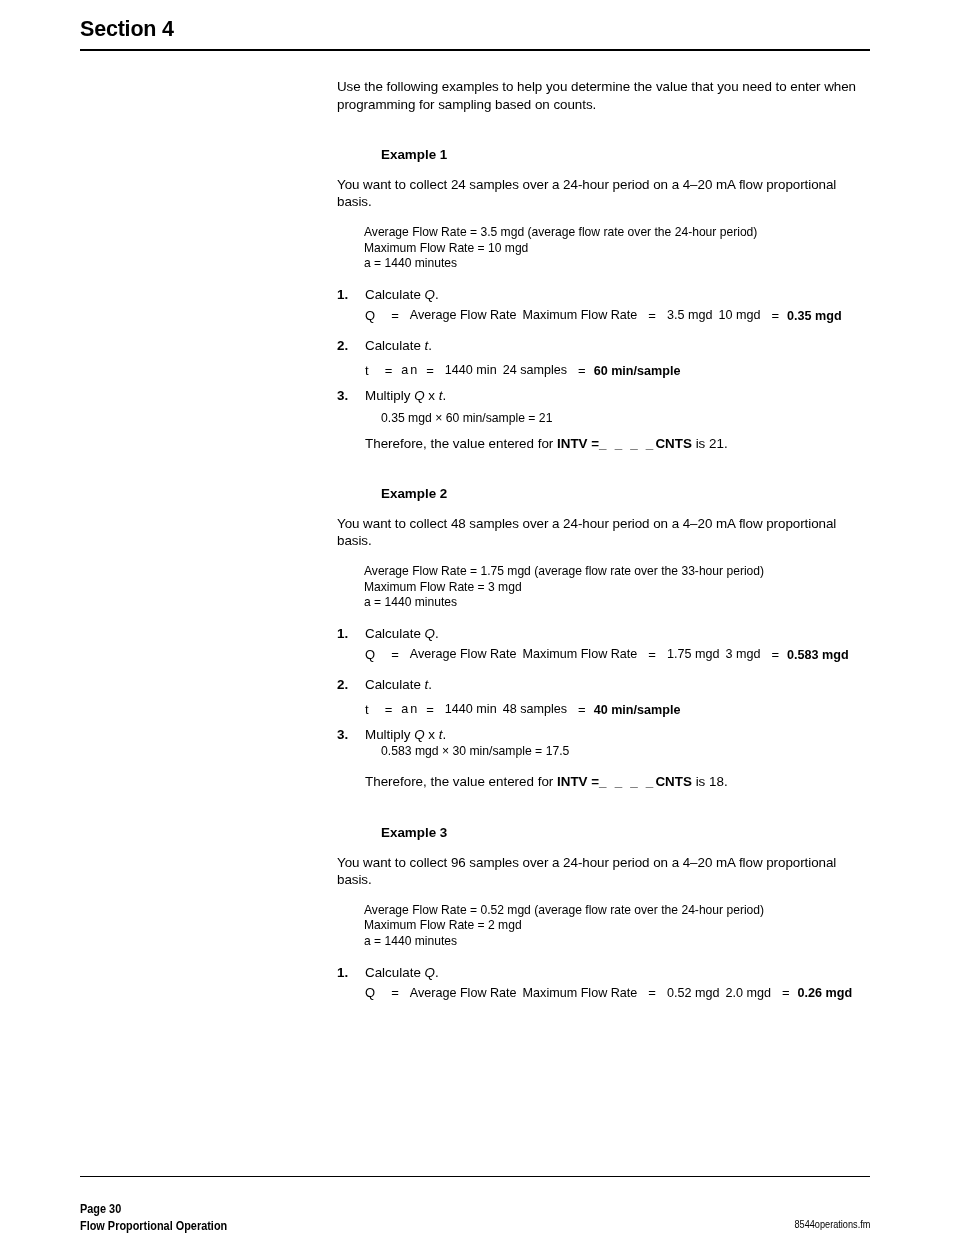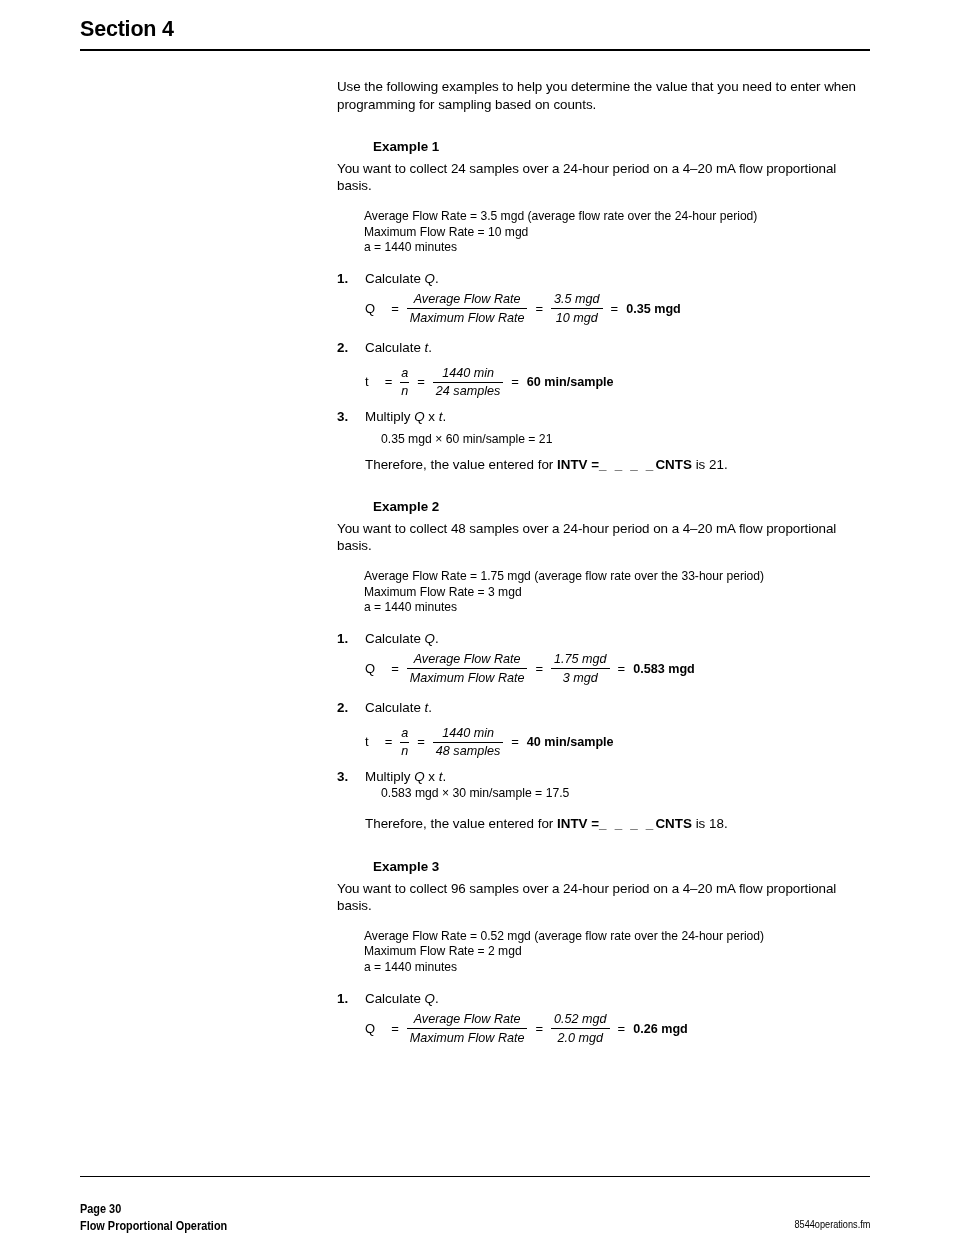--- a/index.html
+++ b/index.html
@@ -56,21 +56,21 @@
     font-size: 13.4px;
     line-height: 17.6px;
     margin: 0;
     letter-spacing: -0.05px;
   }
 
   .example-head {
     font-size: 13.4px;
     font-weight: bold;
     line-height: 17.6px;
-    margin: 4px;
+    margin: 12px;
     padding-left: 32px;
   }
 
   .spacer-lg { height: 21px; }
   .spacer-md { height: 14px; }
   .spacer-sm { height: 9px; }
   .spacer-xs { height: 5px; }
 
   
   .givens {
@@ -126,24 +126,23 @@
   .eq .lhs {
     font-size: 13px;
     padding-right: 8px;
   }
   .eq .op {
     padding: 0 8px;
     font-size: 13px;
   }
   .frac {
     display: inline-flex;
-    flex-direction: column;
+    flex-direction: row;
     align-items: center;
     justify-content: flex-start;
-    font-style: italic;
   }
   .frac .num,
   .frac .den {
     padding: 0 3px;
     line-height: 14.5px;
     white-space: nowrap;
   }
   .frac .bar {
     width: 100%;
     height: 0;

